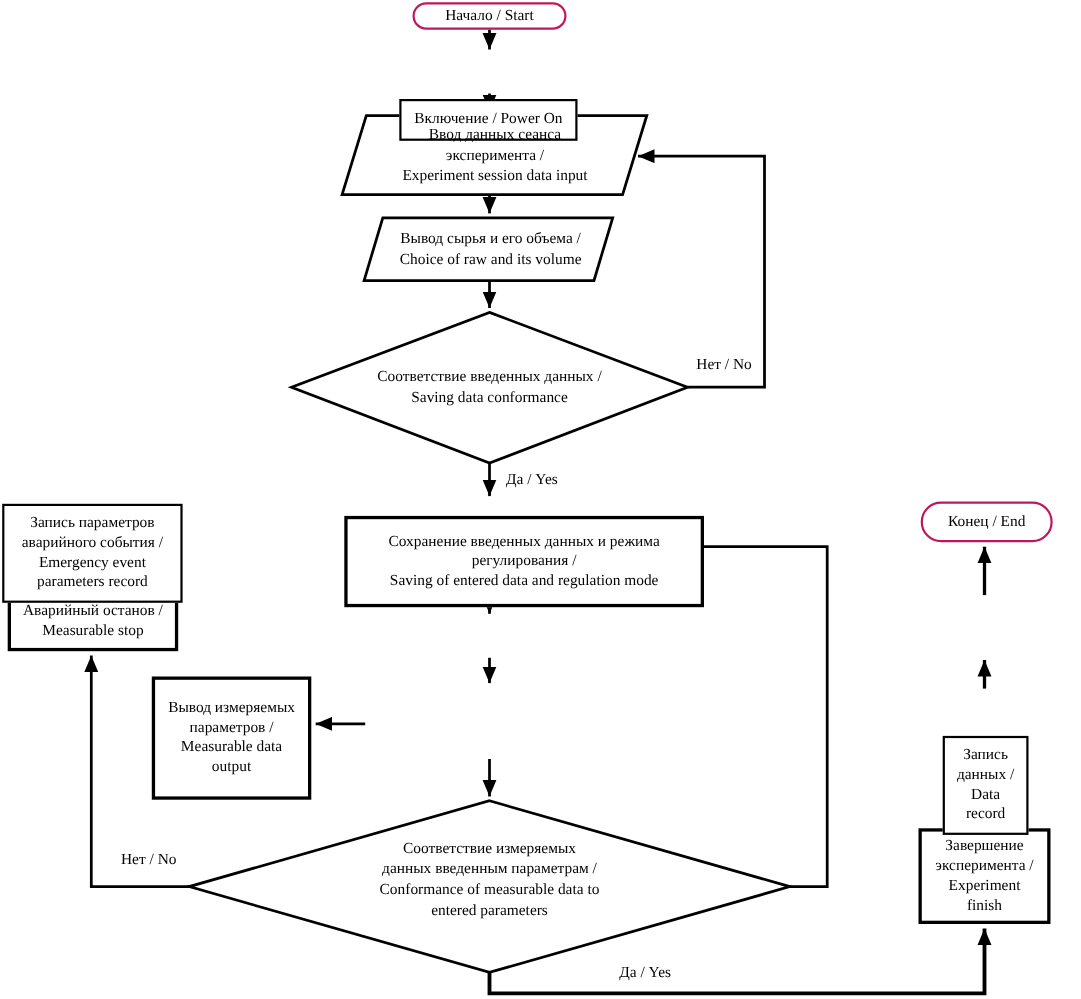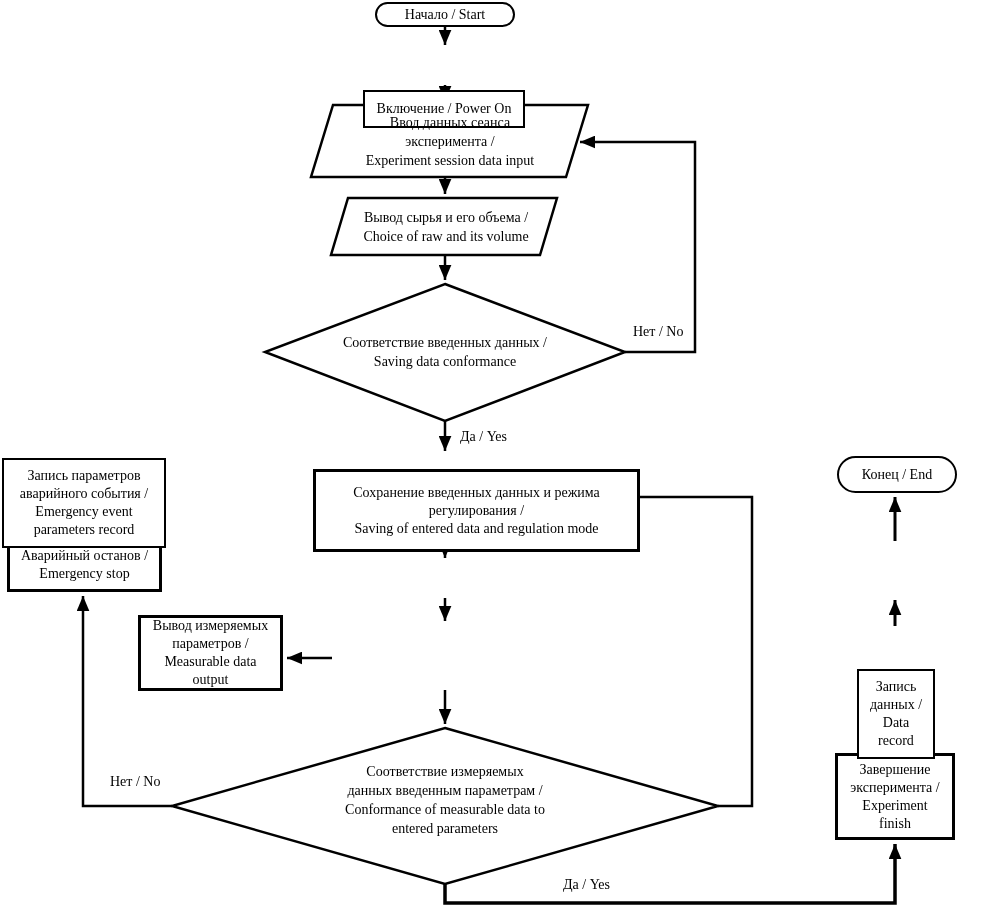--- a/index.html
+++ b/index.html
@@ -14,21 +14,21 @@
   .canvas svg{position:absolute;left:0;top:0;z-index:1;}
   .node{
     position:absolute;z-index:2;
     display:flex;align-items:center;justify-content:center;
     text-align:center;white-space:pre-line;
     line-height:18px;box-sizing:border-box;
     background:#fff;
   }
   .rect{border:2px solid #000;margin-top:43px;}
   .rect-thick{border:3px solid #000;}
-  .oval{border:2px solid #000000;border-radius:14px;}
+  .oval{border:2px solid #be185d;border-radius:14px;}
   .freetext{
     position:absolute;z-index:2;
     display:flex;align-items:center;justify-content:center;
     text-align:center;white-space:pre-line;line-height:19px;
     background:transparent;
   }
   .edge-label{
     position:absolute;z-index:2;
     white-space:nowrap;background:transparent;
   }
@@ -90,35 +90,35 @@
 Saving data conformance</div>
 
   <div class="node rect-thick" style="left:313px;top:455px;width:327px;height:83px;margin-top:14px;">
     <span>Сохранение введенных данных и режима
 регулирования /
 Saving of entered data and regulation mode</span>
   </div>
 
 
 
-  <div class="node rect-thick" style="left:138px;top:615px;width:145px;height:76px;">
+  <div class="node rect-thick" style="left:138px;top:615px;width:145px;height:112px;">
     <span>Вывод измеряемых
 параметров /
 Measurable data
 output</span>
   </div>
 
   <div class="freetext" style="left:285px;top:756px;width:320px;height:88px;">Соответствие измеряемых
 данных введенным параметрам /
 Conformance of measurable data to
 entered parameters</div>
 
   <div class="node rect-thick" style="left:7px;top:538px;width:155px;height:54px;">
     <span>Аварийный останов /
-Emergency stop</span>
+Measurable stop</span>
   </div>
 
   <div class="node rect" style="left:2px;top:415px;width:164px;height:90px;">
     <span>Запись параметров
 аварийного события /
 Emergency event
 parameters record</span>
   </div>
 
   <div class="node rect-thick" style="left:835px;top:753px;width:120px;height:87px;">

